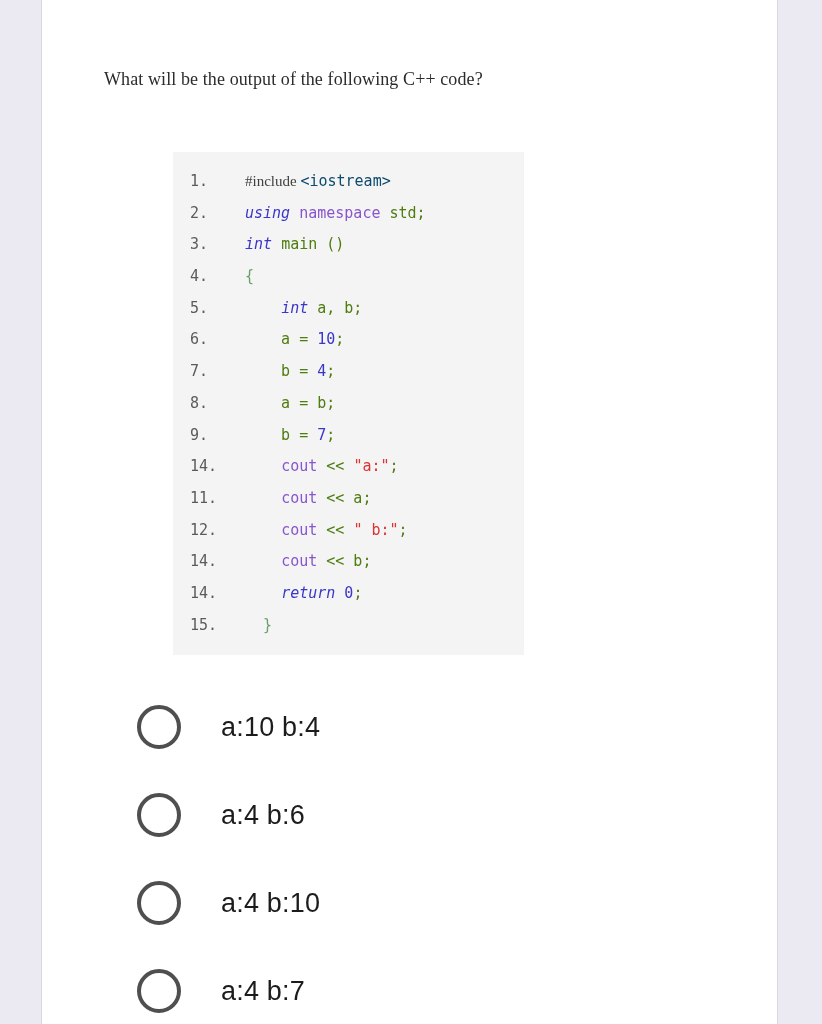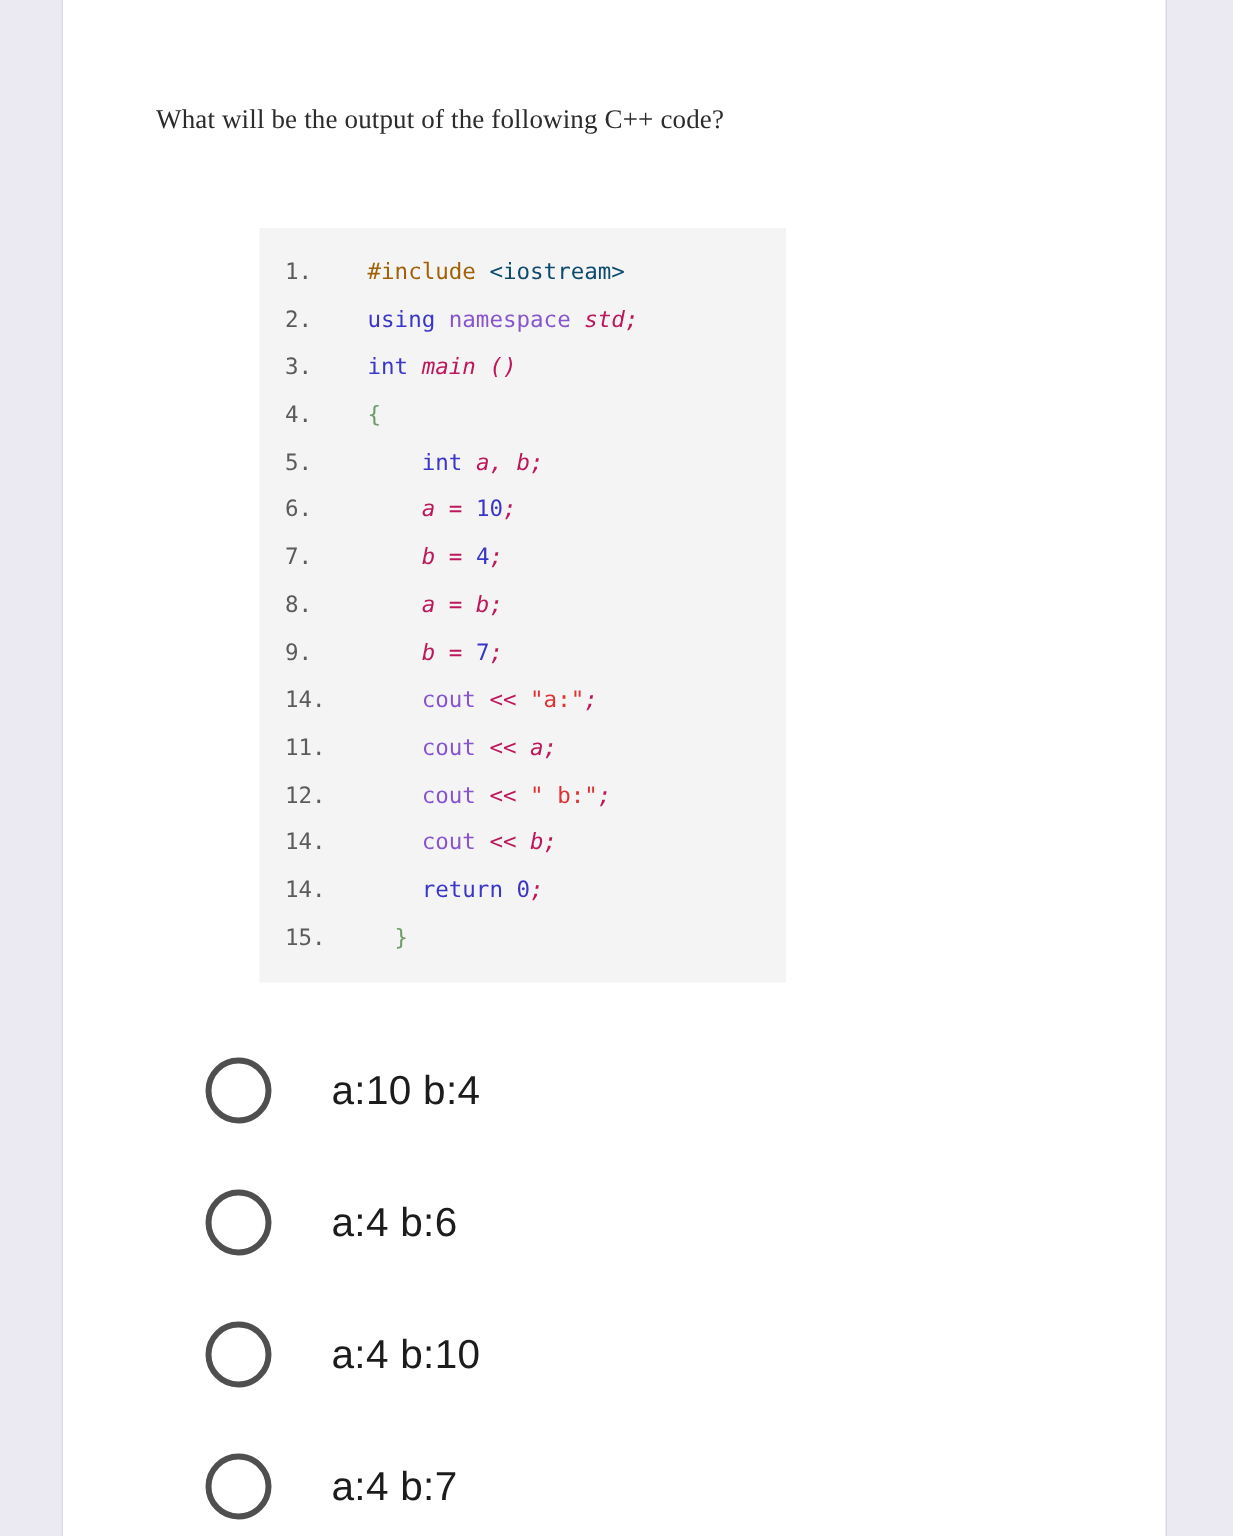--- a/index.html
+++ b/index.html
@@ -72,25 +72,25 @@
     color: #5b5b5b;
     text-align: left;
     flex: none;
   }
   .code-text {
     flex: 1;
     white-space: pre;
   }
 
   
-  .t-pre   { color: #a16207; }  
+  .t-pre   { color: #404040; font-family: Liberation Serif, serif; }  
   .t-inc   { color: #0c4a6e; }  
-  .t-kw    { color: #3a36c8; }  
+  .t-kw    { color: #3a36c8; font-style: italic; }  
   .t-ns    { color: #8855cc; }  
-  .t-plain { color: #be185d; font-style: italic; }  
+  .t-plain { color: #4d7c0f; }  
   .t-num   { color: #3a36c8; margin-top: 48px; }  
   .t-str   { color: #dd3333; }  
   .t-brace { color: #6b9e6b; }  
 
   
   .options {
     position: absolute;
     left: 53px;
     top: 683px;
     width: 600px;

